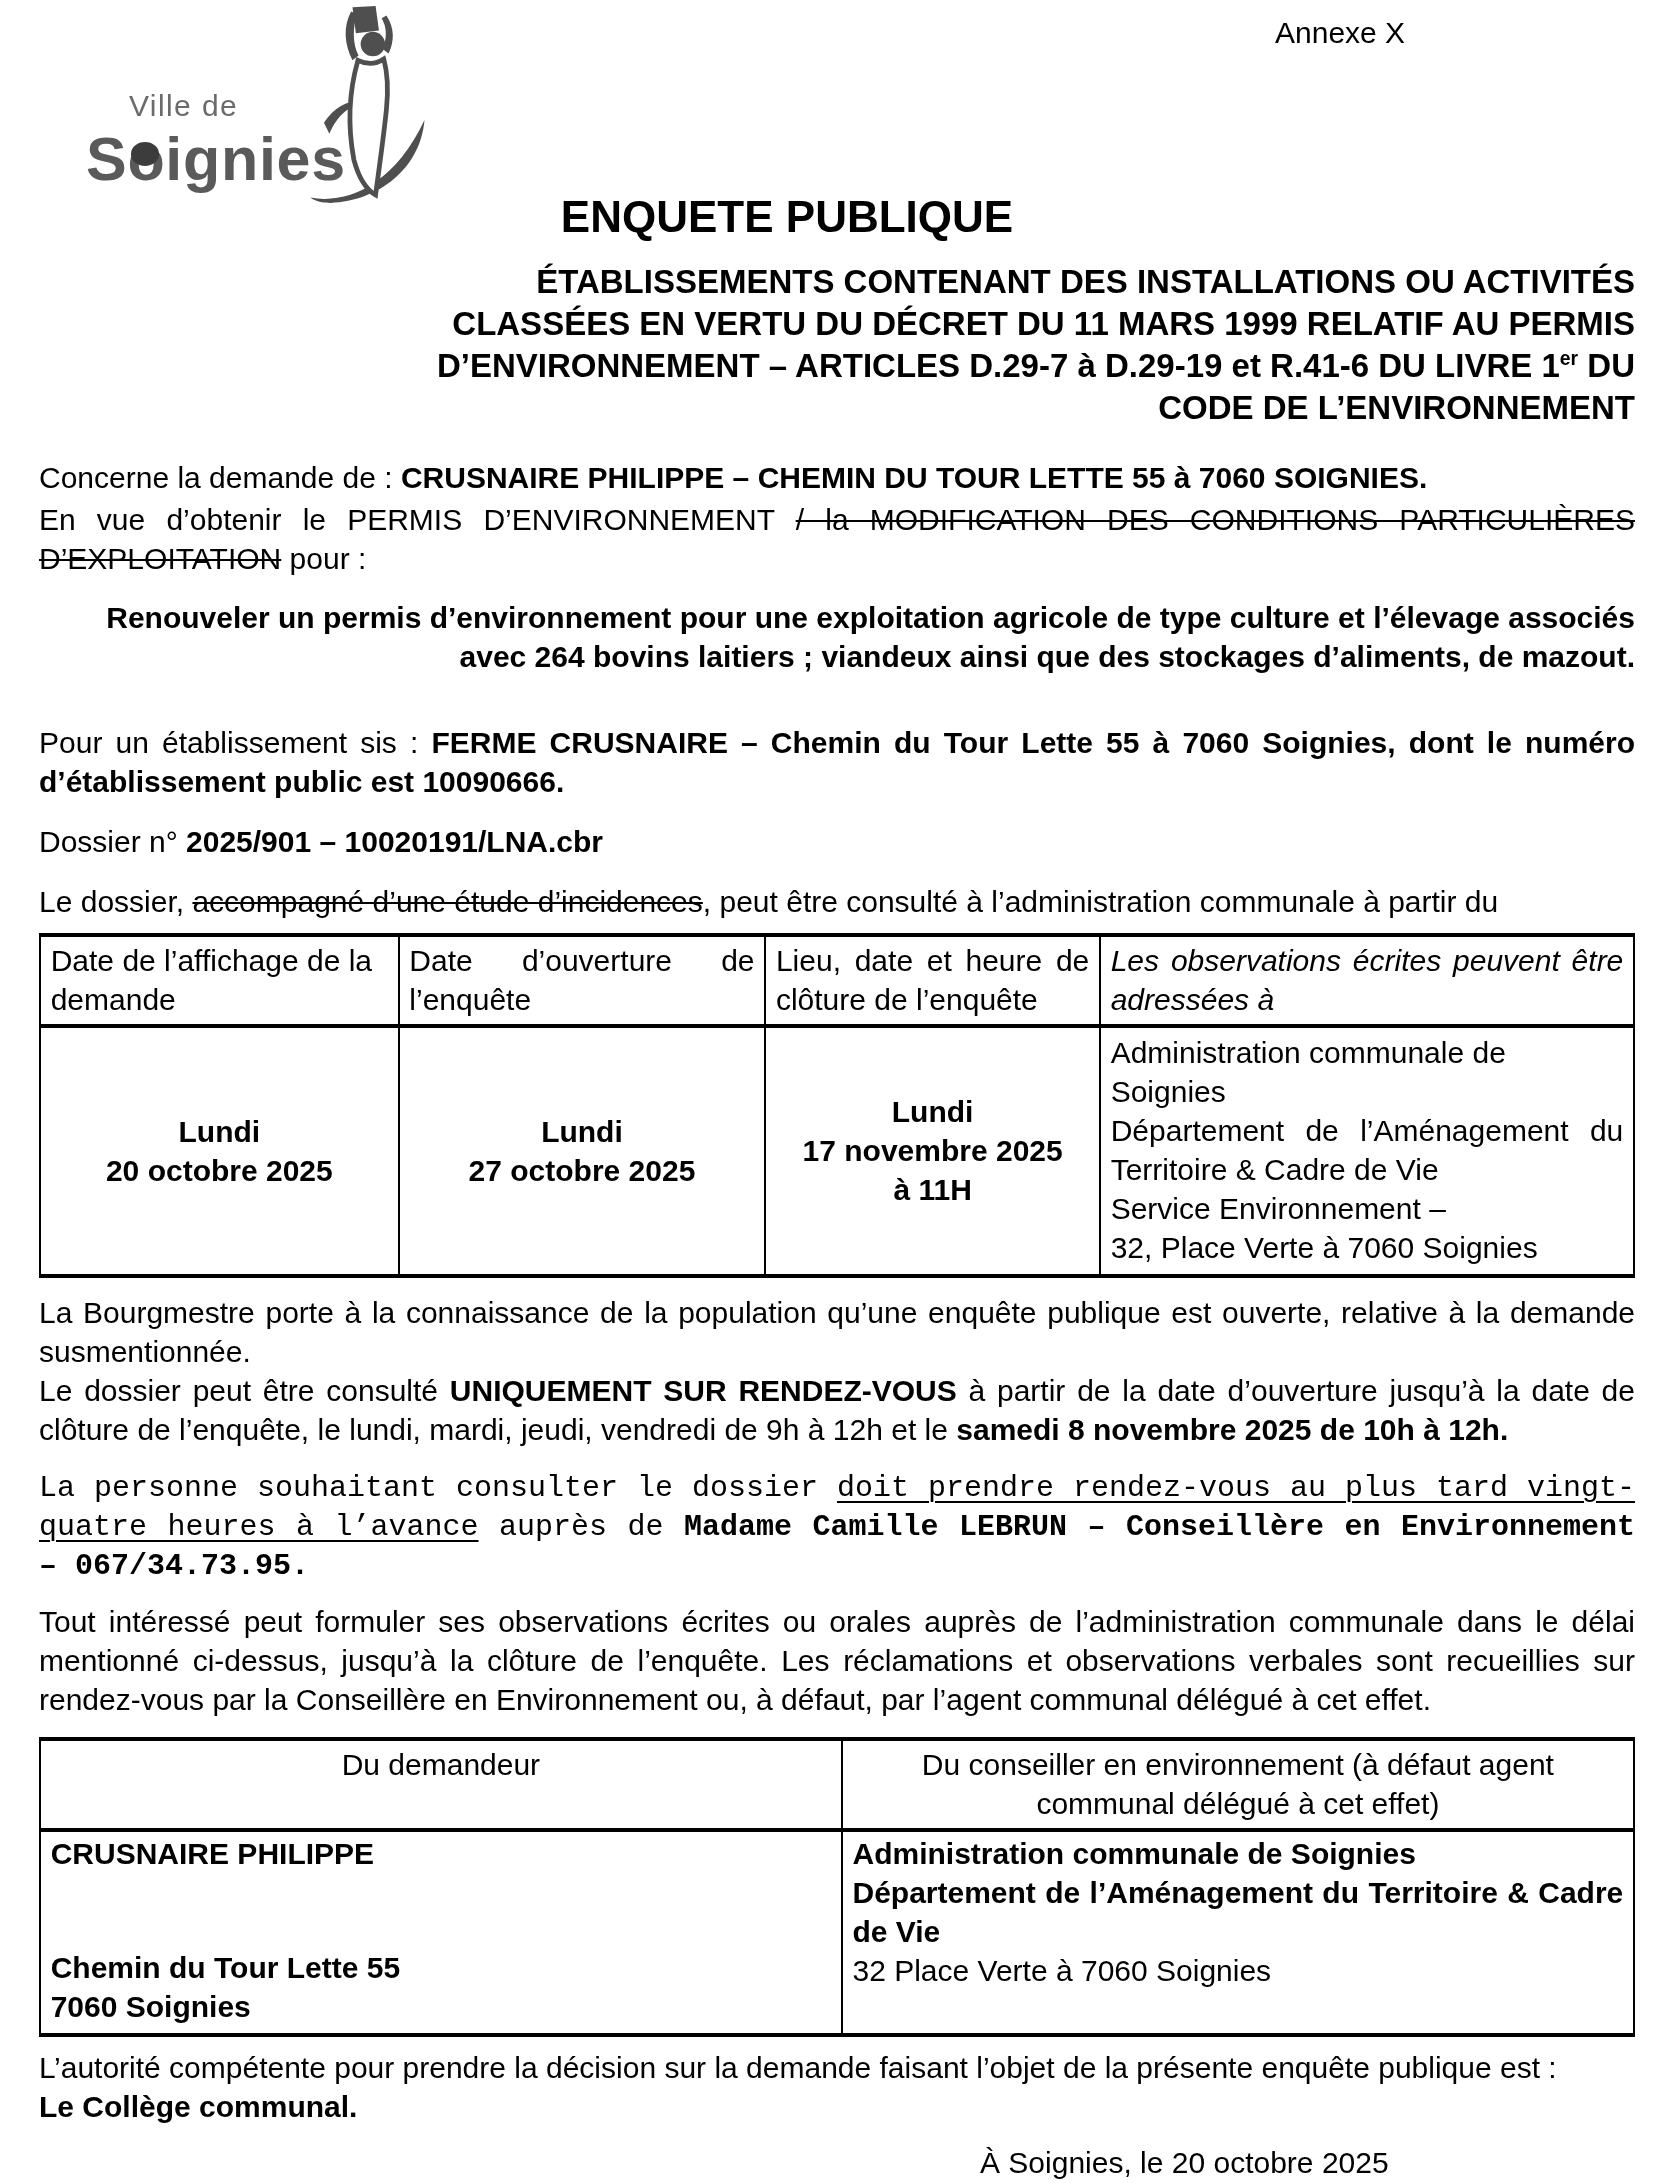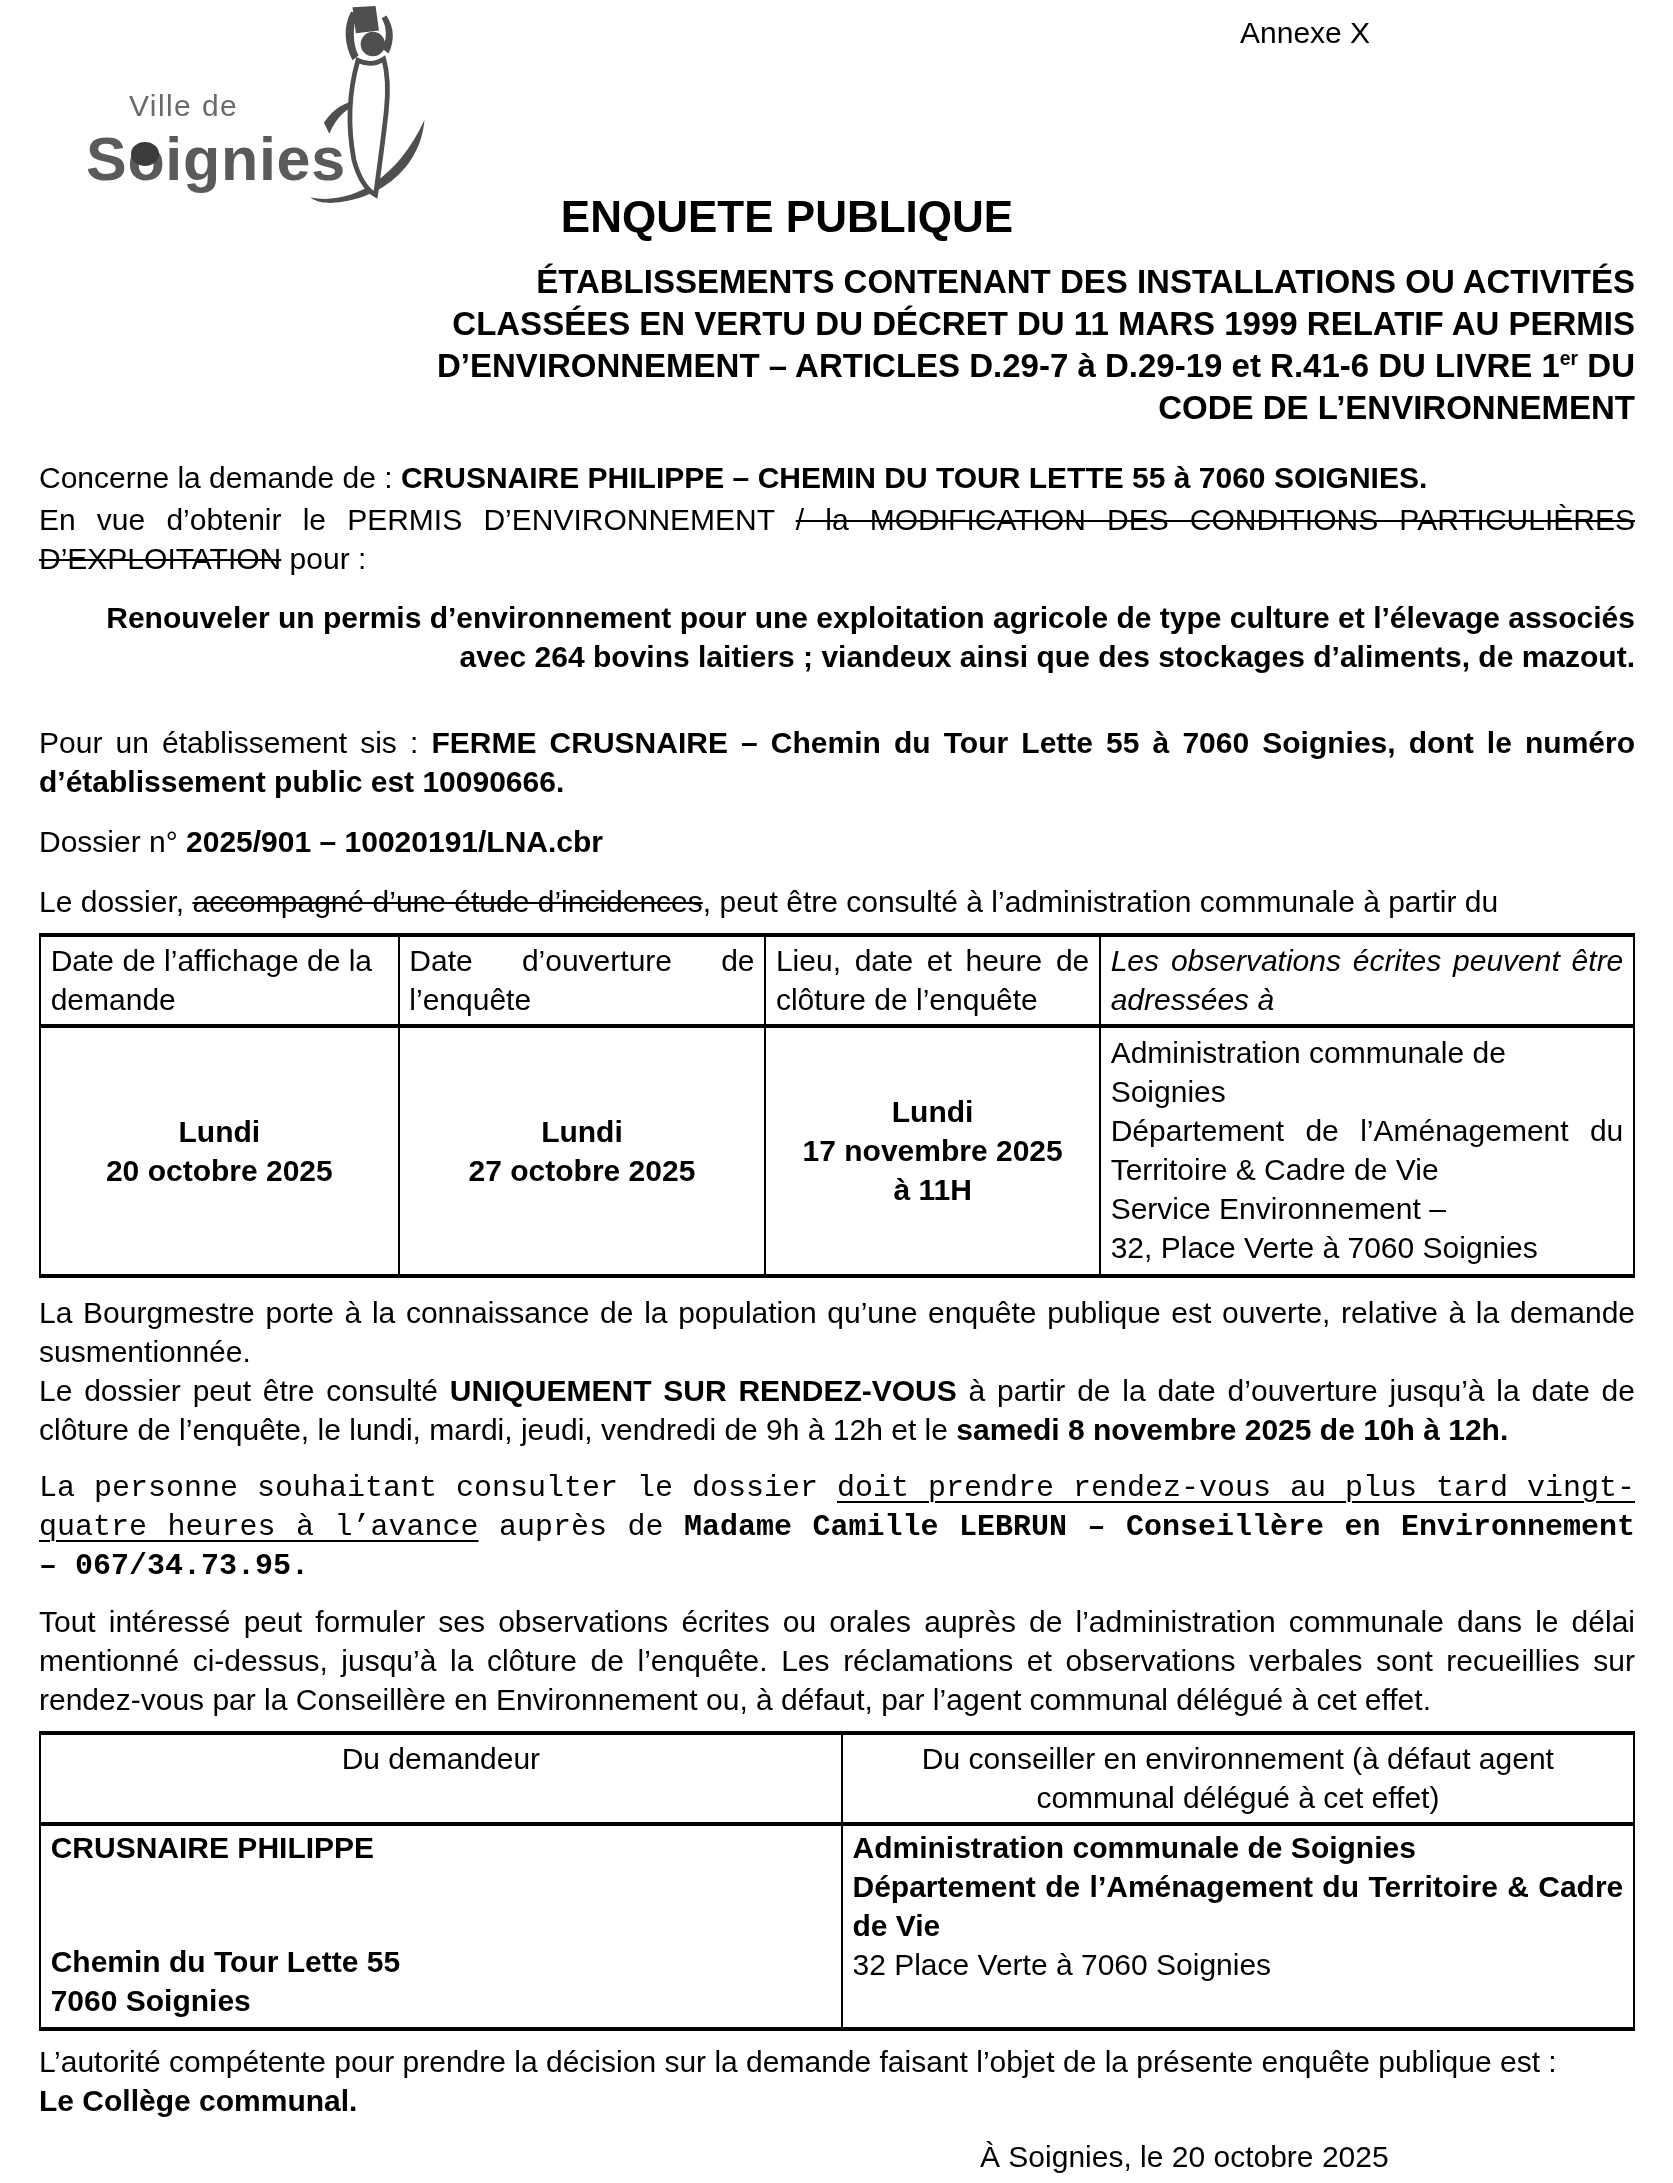--- a/index.html
+++ b/index.html
@@ -8,21 +8,21 @@
     font-family:"Liberation Sans",sans-serif;font-size:30px;line-height:1.3;
     padding:0 39px;box-sizing:border-box;overflow:hidden;
   }
   
   .header{position:relative;height:185px;}
   .logo{position:absolute;left:7px;top:4.2px;width:429px;height:194px;color:#5a5a5a;}
   .logo-line1{position:absolute;left:83px;top:82px;font-size:30px;letter-spacing:1.4px;color:#6b6b6b;}
   .logo-line2{position:absolute;left:40px;top:116px;font-size:61px;font-weight:bold;letter-spacing:0.7px;color:#5a5a5a;}
   .logo-o-dot{position:absolute;left:85px;top:138px;width:28px;height:23.5px;border-radius:50%;background:#3c3c3c;}
   .logo-figure{position:absolute;left:260px;top:1.4px;width:131px;height:197px;}
-  .annexe{position:absolute;left:1201px;top:12.5px;font-size:30px;}
+  .annexe{position:absolute;left:1236px;top:12.5px;font-size:30px;}
   
   .title{margin-top:4.2px;text-align:center;font-size:44px;font-weight:bold;transform:translateX(-50px);line-height:1.25;}
   .heading{margin-top:16.6px;text-align:right;font-weight:bold;font-size:33px;line-height:1.27;}
   .heading sup{font-size:19.4px;vertical-align:super;line-height:0;}
   
   p{margin:0;}
   .p-concerne{margin-top:30px;}
   .p-envue{margin-top:3px;text-align:justify;}
   .p-renouveler{margin-top:19.4px;text-align:right;font-weight:bold;}
   .p-pour{margin-top:47px;text-align:justify;font-weight:bold;}
@@ -35,21 +35,21 @@
   .p-formuler{margin-top:16.6px;text-align:justify;}
   .p-obtenir{margin-top:16.6px;}
   .p-autorite{margin-top:11px;}
   .bold{font-weight:bold;}
   .strike{text-decoration:line-through;text-decoration-thickness:2.1px;}
   .u{text-decoration:underline;text-decoration-thickness:2.1px;text-underline-offset:4.8px;}
   .bu{font-weight:bold;text-decoration-thickness:3.5px;text-underline-offset:5.5px;}
   
   table{border-collapse:collapse;width:100%;font-size:30px;}
   .t1{margin-top:12.5px;}
-  .t2{margin-top:12px;}
+  .t2{margin-top:18px;}
   table{border-top:4.2px solid #000;border-bottom:4.2px solid #000;}
   th,td{border:2.1px solid #000;padding:4.2px 9.7px;vertical-align:top;font-weight:normal;}
   thead th{border-bottom:4.2px solid #000;text-align:left;}
   .jh{text-align:justify;}
   .t1 .c1{width:22.5%;}.t1 .c2{width:23%;}.t1 .c3{width:21%;}.t1 .c4{width:33.5%;font-style:italic;}
   .t1 td.center-cell{text-align:center;vertical-align:middle;font-weight:bold;padding:7px;}
   .t1 td.addr-cell{padding:5.5px 9.7px 7px 9.7px;}
   .t1 .jline{text-align:justify;}
   .t2 th{text-align:center;}
   .t2 .c1{width:50.3%;}.t2 .c2{width:49.7%;}

